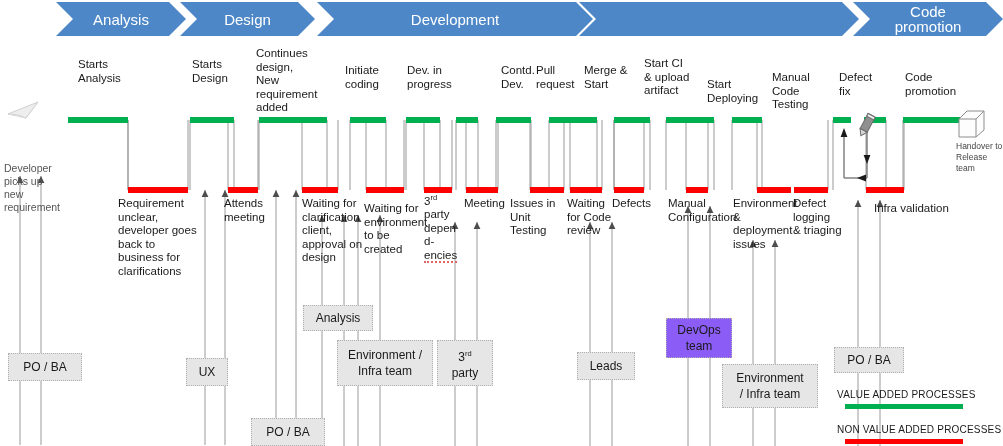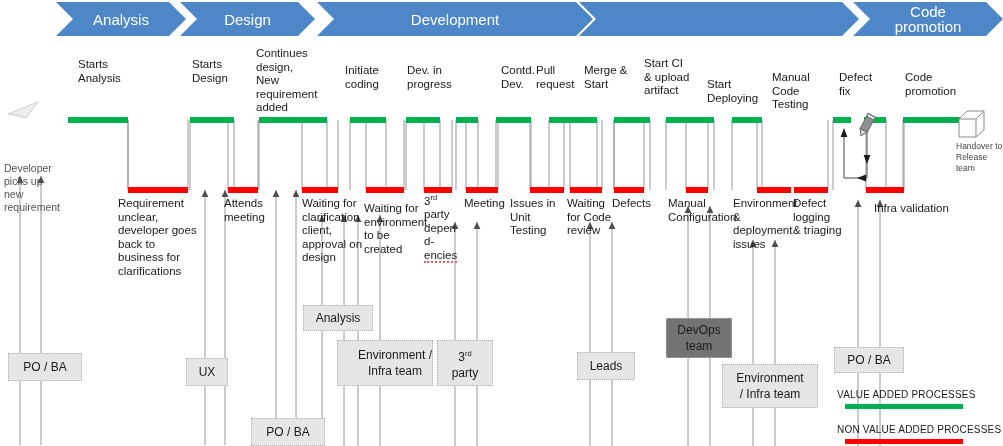--- a/index.html
+++ b/index.html
@@ -230,30 +230,30 @@
       </div>
       <div class="resbox" style="left: 186px; top: 358px; width: 42px; height: 28px; background: rgb(230, 230, 230);">
         <span>UX</span>
       </div>
       <div class="resbox" style="left: 251px; top: 418px; width: 74px; height: 28px; background: rgb(230, 230, 230);">
         <span>PO / BA</span>
       </div>
       <div class="resbox" style="left: 303px; top: 305px; width: 70px; height: 26px; background: rgb(230, 230, 230);">
         <span>Analysis</span>
       </div>
-      <div class="resbox" style="left: 337px; top: 340px; width: 96px; height: 46px; background: rgb(230, 230, 230); justify-content: flex-end;">
+      <div class="resbox" style="left: 337px; top: 340px; width: 96px; height: 46px; background: rgb(230, 230, 230);">
         <span>Environment /<br>Infra team</span>
       </div>
       <div class="resbox" style="left: 437px; top: 340px; width: 56px; height: 46px; background: rgb(230, 230, 230);">
         <span>3<span class="sup">rd</span><br>party</span>
       </div>
       <div class="resbox" style="left: 577px; top: 344px; width: 58px; height: 28px; background: rgb(230, 230, 230); margin-top: 8px;">
         <span>Leads</span>
       </div>
-      <div class="resbox" style="left: 666px; top: 318px; width: 66px; height: 40px; background: #737373;">
+      <div class="resbox" style="left: 666px; top: 318px; width: 66px; height: 40px; background: #8b5cf6;">
         <span>DevOps<br>team</span>
       </div>
       <div class="resbox" style="left: 722px; top: 364px; width: 96px; height: 44px; background: rgb(230, 230, 230);">
         <span>Environment<br>/ Infra team</span>
       </div>
       <div class="resbox" style="left: 834px; top: 347px; width: 70px; height: 26px; background: rgb(230, 230, 230);">
         <span>PO / BA</span>
       </div>
     </div>
 

